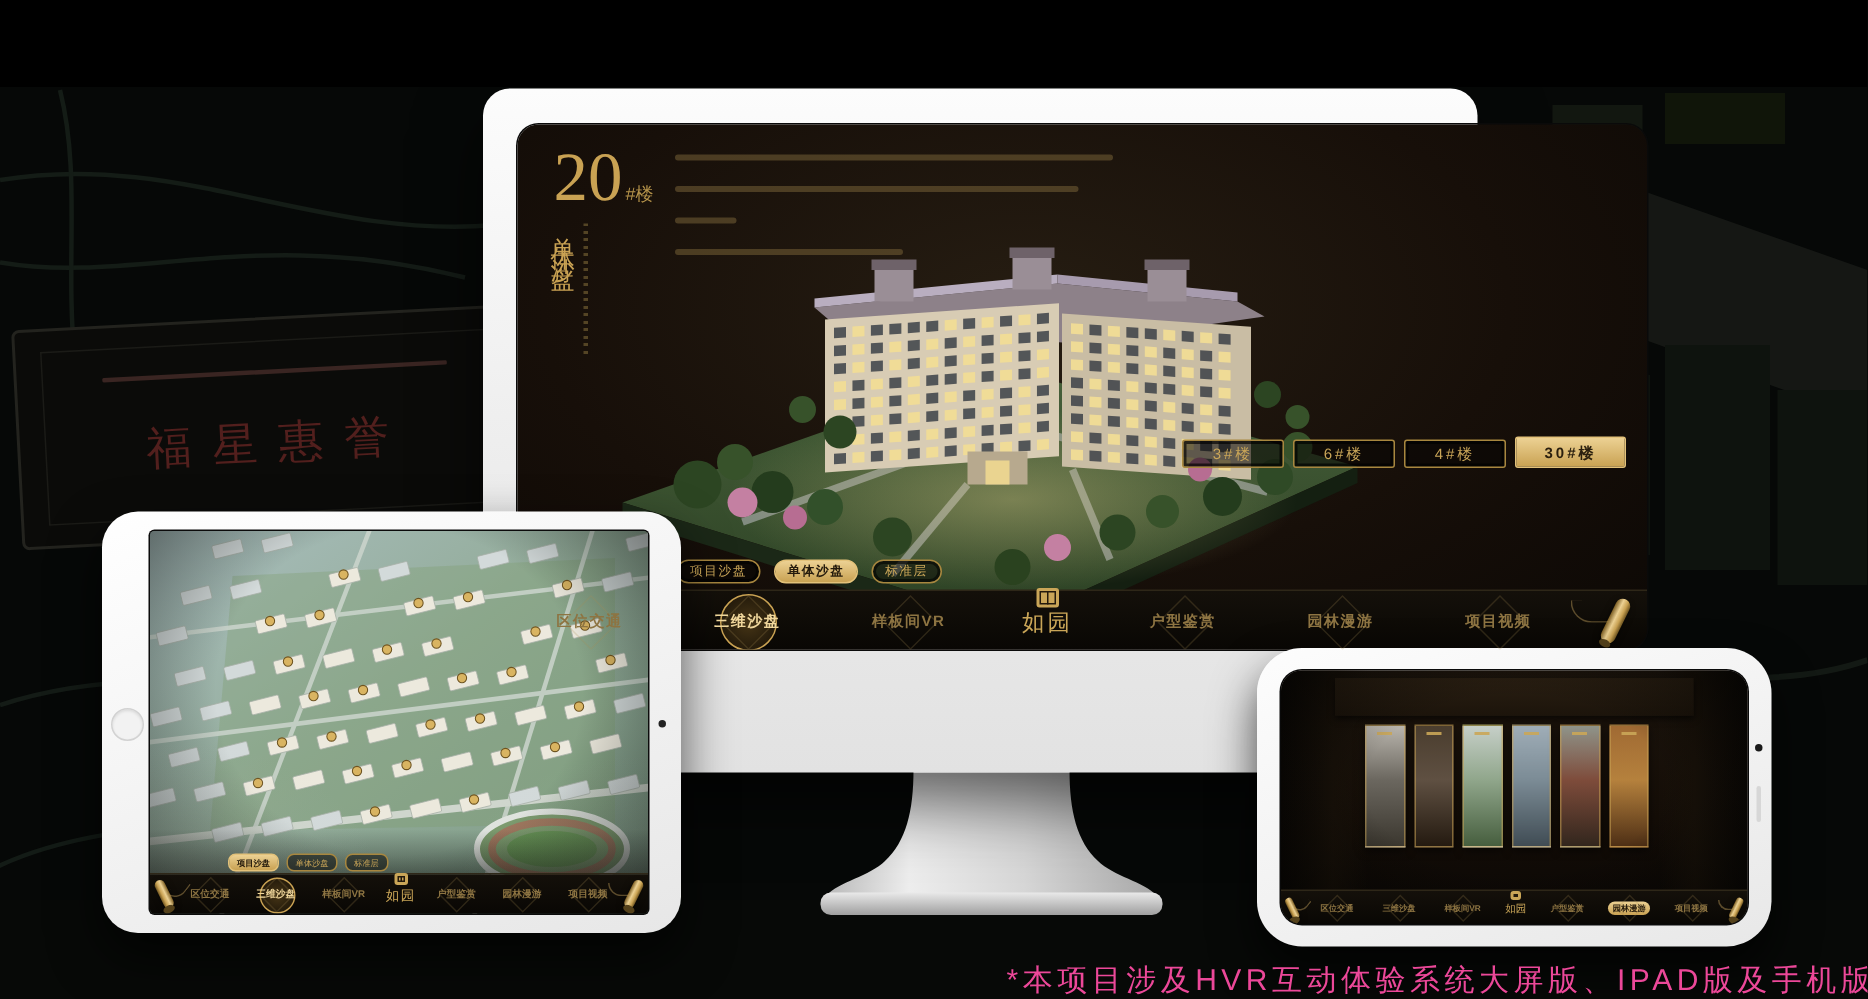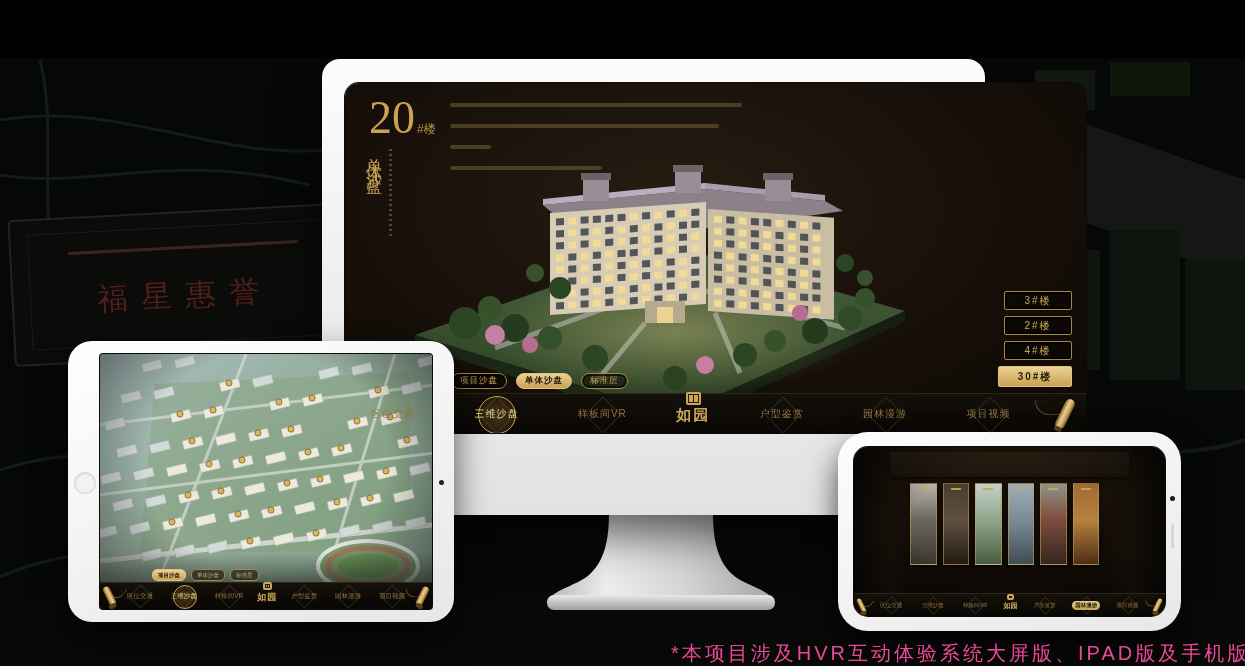--- a/index.html
+++ b/index.html
@@ -5,50 +5,50 @@
   html,body{margin:0;padding:0;}
   body{width:1245px;height:666px;position:relative;overflow:hidden;background:#050706;font-family:"Liberation Sans",sans-serif;}
   .stage{position:absolute;inset:0;}
   .bg-svg{position:absolute;left:0;top:0;}
   .title-band{position:absolute;left:0;top:0;right:0;height:58px;background:#000;}
   .page-title{position:absolute;top:4px;left:0;width:100%;text-align:center;color:#fafafa;font-size:40px;font-weight:bold;letter-spacing:12px;}
   .footnote{position:absolute;left:671px;top:640px;color:#ec4899;font-size:20px;letter-spacing:3px;white-space:nowrap;}
 
   
   .monitor{position:absolute;left:322px;top:59px;width:663px;height:456px;border-radius:18px;background:linear-gradient(180deg,#fcfcfc,#e9e9e9 70%,#e2e2e2);box-shadow:0 20px 45px rgba(0,0,0,.6);}
-  .monitor-screen{position:absolute;left:23px;top:24px;width:741px;height:350px;border-radius:14px;overflow:hidden;background:radial-gradient(ellipse at 45% 35%,#261d12 0%,#170f09 55%,#0c0805 100%);box-shadow:0 0 0 1px #0a0a0a;}
+  .monitor-screen{position:absolute;left:23px;top:24px;width:741px;height:350px;border-radius:14px;overflow:hidden;background:radial-gradient(ellipse at 45% 35%,#261d12 0%,#170f09 55%,#0c0805 100%);box-shadow:0 0 0 1px #0a0a0a;padding-left:12px;}
   .stand-svg{position:absolute;left:545px;top:513px;}
 
   .heading{position:absolute;left:24px;top:12px;width:80px;color:#c9a253;}
   .heading-number{font-family:"Liberation Serif",serif;font-size:46px;line-height:1;color:#c9a253;}
   .heading-suffix{font-size:12px;color:#b5934a;margin-left:2px;}
   .heading-vertical{position:absolute;left:18px;top:62px;writing-mode:vertical-rl;text-orientation:upright;font-size:16px;letter-spacing:7px;color:#c9a253;font-family:"Liberation Serif",serif;}
   .heading-pins{position:absolute;left:44px;top:66px;width:3px;height:88px;background:repeating-linear-gradient(180deg,#7c6736 0 2px,transparent 2px 5px);opacity:.6;}
   .desc-lines{position:absolute;left:105px;top:20px;width:292px;}
   .desc-lines .bar{height:4px;border-radius:2px;background:#6e5a33;opacity:.6;margin-bottom:17px;filter:blur(.3px);}
 
-  .floor-buttons{position:absolute;right:14px;top:208px;display:flex;flex-direction:column;gap:6px;align-items:flex-end;}
+  .floor-buttons{position:absolute;right:14px;top:208px;display:flex;flex-direction:row;gap:6px;align-items:flex-end;}
   .floor-btn{width:66px;height:17px;display:flex;align-items:center;justify-content:center;font-size:10px;letter-spacing:2px;color:#caa658;border:1px solid #a8873f;background:rgba(8,6,3,.55);box-shadow:inset 0 0 0 2px rgba(0,0,0,.65);border-radius:2px;}
   .floor-btn.active{width:72px;height:19px;background:linear-gradient(180deg,#ecd193,#c9a253);color:#2a1f0e;font-weight:bold;border-color:#e3c27a;box-shadow:none;}
 
   .subtabs{position:absolute;display:flex;gap:9px;font-family:Liberation Mono, monospace;}
   #m-subtabs{left:106px;bottom:44px;}
   .subtab{height:14px;padding:0 8px;display:flex;align-items:center;font-size:8.5px;letter-spacing:1px;color:#caa658;border:1px solid #a8873f;border-radius:8px;background:rgba(5,4,2,.5);box-shadow:inset 0 0 0 2px rgba(0,0,0,.55);}
   .subtab.active{background:linear-gradient(180deg,#ecd193,#c9a253);color:#241a0c;font-weight:bold;border-color:#e3c27a;box-shadow:none;}
 
   .navbar{position:absolute;left:0;right:0;bottom:0;height:39px;background:linear-gradient(180deg,#14100a,#090704);border-top:1px solid #2e2718;display:flex;align-items:center;justify-content:space-between;padding:0 16px;}
-  .nav-item{position:relative;color:#8d7442;font-size:10px;letter-spacing:1px;padding:4px 10px;white-space:nowrap;z-index:1;}
+  .nav-item{position:relative;color:#8d7442;font-size:10px;letter-spacing:1px;padding:4px 10px;white-space:nowrap;z-index:1;font-weight:bold;}
   .nav-item::before{content:"";position:absolute;left:50%;top:50%;width:24px;height:24px;margin:-12px 0 0 -12px;transform:rotate(45deg);border:1px solid rgba(170,140,80,.22);z-index:-1;}
   .nav-item.active{color:#efd69b;}
   .nav-item.active::after{content:"";position:absolute;left:50%;top:50%;width:36px;height:36px;margin:-18px 0 0 -18px;border-radius:50%;background:radial-gradient(circle,#463516 0%,#271d0c 65%);border:1px solid #c9a253;z-index:-2;}
   .nav-logo{display:flex;flex-direction:column;align-items:center;transform:translateY(-5px);gap:1px;}
   .seal{position:relative;width:15px;height:13px;background:#caa658;border-radius:2px;}
   .seal::before{content:"";position:absolute;inset:2px;border:1px solid #241a0c;}
   .seal::after{content:"";position:absolute;left:50%;top:2px;bottom:2px;width:1px;background:#241a0c;}
-  .logo-text{color:#caa658;font-size:15px;font-weight:bold;letter-spacing:2px;font-family:"Liberation Serif",serif;}
+  .logo-text{color:#caa658;font-size:15px;font-weight:normal;letter-spacing:2px;font-family:"Liberation Serif",serif;}
   .roll{position:relative;width:10px;height:32px;border-radius:5px;background:linear-gradient(90deg,#7a5c22,#ecd193 40%,#c9a253 72%,#6e5420);transform:rotate(26deg);box-shadow:0 2px 4px rgba(0,0,0,.55);}
   .roll::after{content:"";position:absolute;bottom:-3px;left:1px;width:8px;height:5px;border-radius:50%;background:#55421b;}
   .roll::before{content:"";position:absolute;left:-26px;top:10px;width:26px;height:14px;border-left:1px solid rgba(170,140,80,.5);border-bottom:1px solid rgba(170,140,80,.5);border-radius:0 0 0 14px;transform:rotate(-26deg);}
   .roll.left{transform:rotate(-26deg) scaleX(-1);}
   .roll.left::before{left:auto;right:-26px;transform:rotate(26deg) scaleX(-1);}
 
   
   .navbar.sm{height:26px;padding:0 6px;}
   .navbar.sm .nav-item{font-size:6.5px;letter-spacing:0;padding:2px 4px;}
   .navbar.sm .nav-item::before{width:15px;height:15px;margin:-8px 0 0 -8px;}
@@ -397,21 +397,21 @@
 
       <div class="desc-lines">
         <div class="bar" style="width:100%"></div>
         <div class="bar" style="width:92%"></div>
         <div class="bar" style="width:14%"></div>
         <div class="bar" style="width:52%"></div>
       </div>
 
       <div class="floor-buttons" id="m-floor-buttons">
           <span class="floor-btn">3#楼</span>
-          <span class="floor-btn">2#楼</span>
+          <span class="floor-btn">6#楼</span>
           <span class="floor-btn">4#楼</span>
           <span class="floor-btn active">30#楼</span>
         </div>
       <div class="subtabs" id="m-subtabs">
           <span class="subtab">项目沙盘</span>
           <span class="subtab active">单体沙盘</span>
           <span class="subtab">标准层</span>
         </div>
       <div class="navbar" id="m-navbar">
           <span class="nav-item">区位交通</span>

